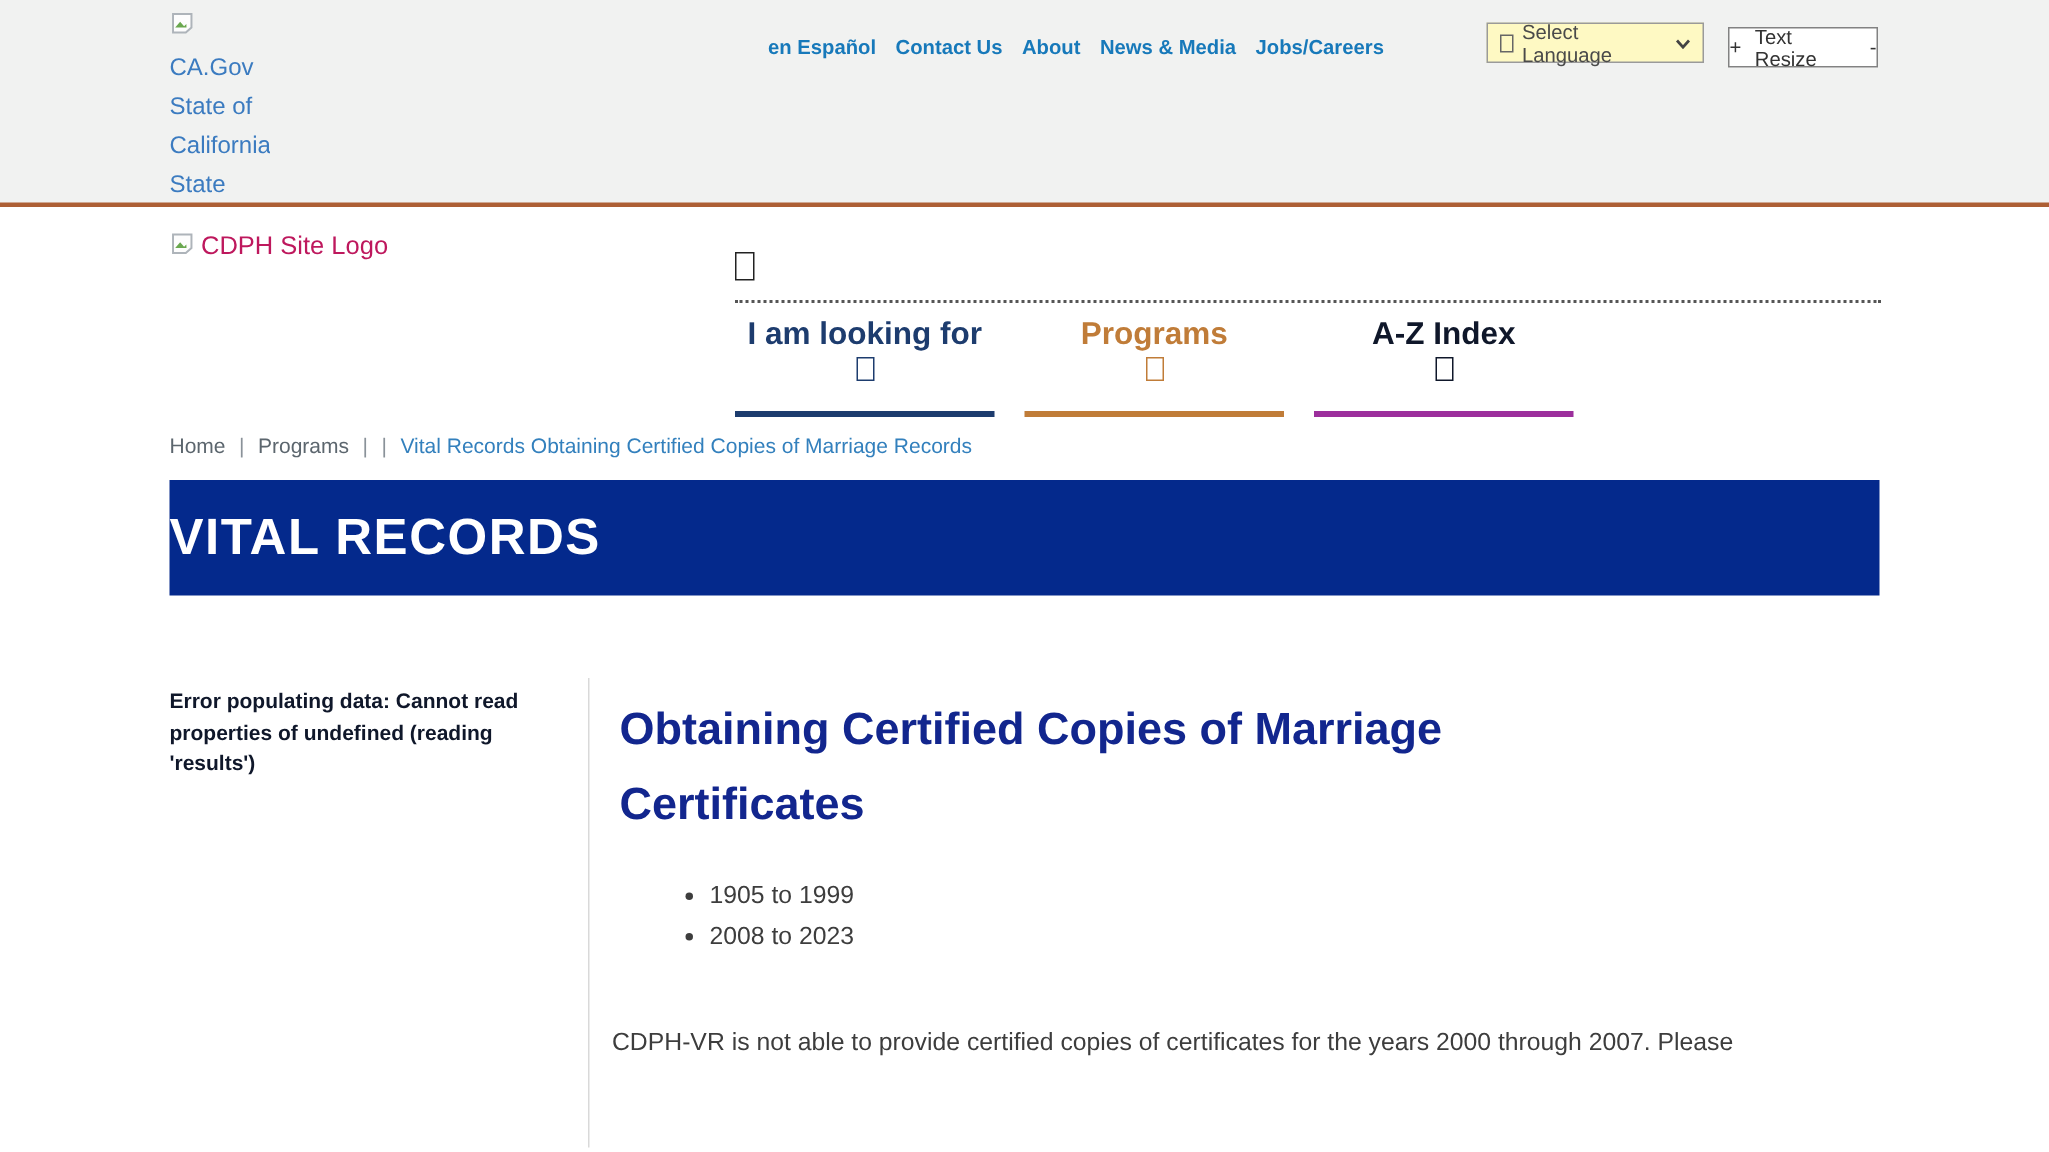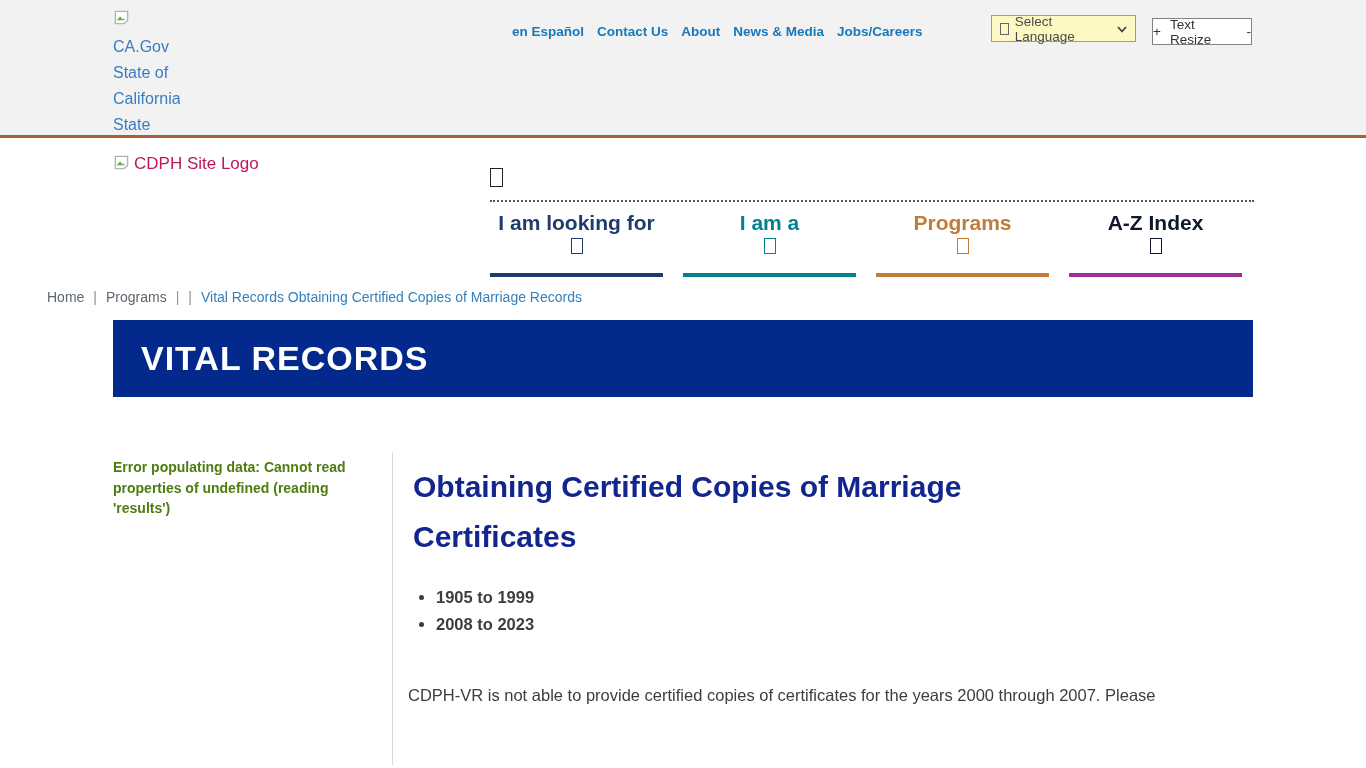--- a/index.html
+++ b/index.html
@@ -40,45 +40,45 @@
     border-bottom:4px solid; cursor:pointer; }
   .tab-label { font-size:21px; font-weight:bold; line-height:24px; }
   .tab-tofu { display:inline-block; width:12px; height:16px;
     border:1.5px solid; margin-top:3px; }
   .tab-navy   { color:#1d3c6e; border-color:#1d3c6e; }
   .tab-teal   { color:#008290; border-color:#008290; }
   .tab-orange { color:#c07c38; border-color:#c07c38; }
   .tab-purple { color:#0f172a; border-color:#9c2f9c; }
 
   
-  .breadcrumb { margin:10px 47px 0; display:flex; gap:9px; align-items:center;
+  .breadcrumb { margin:10px 113px 0; display:flex; gap:9px; align-items:center;
     font-size:14px; color:#5c666e; height:18px; }
   .breadcrumb a.bc-link { color:#5c666e; text-decoration:none; cursor:pointer; }
   .breadcrumb .sep { color:#8a9299; }
   .breadcrumb a.bc-current { color:#3380bd; text-decoration:none; cursor:pointer; }
 
   
   .banner { margin:14px 113px 0; height:77px; background:#04298c; display:flex;
-    align-items:center; padding-left:28px; }
+    align-items:center; }
   .banner h2 { color:#fff; font-size:34px; font-weight:bold; letter-spacing:1px; }
 
   
   .content { display:flex; margin:0 113px; align-items:stretch; min-height:368px; }
   .sidebar { width:279px; flex:none; padding:60px 38px 0 0; }
-  .error-msg { color:#4d7c0f; font-weight:bold; font-size:14px; line-height:20.5px; }
+  .error-msg { color:#0f172a; font-weight:bold; font-size:14px; line-height:20.5px; }
   .main { flex:1; margin-top:55px; border-left:1px solid #d9d9d9;
     padding-left:15px; padding-bottom:40px; }
   .main h1 { color:#12268e; font-size:30px; font-weight:bold; line-height:50px;
     max-width:680px; margin:10px 5px 12px; }
   .main p { color:#3d3d3d; font-size:16.5px; line-height:28px; margin:16px 0;
     max-width:845px; }
   .main .em-bi { font-weight:bold; font-style:italic; }
   .years-list { margin:22px 0 0 28px; color:#3d3d3d; }
-  .years-list li { font-size:16.5px; font-weight:bold; line-height:26px;
-    margin-bottom:1px; }
+  .years-list li { font-size:16.5px; font-weight:normal; line-height:26px;
+    margin-bottom:1px;margin-left:37px; }
   .note { margin-top:44px !important; }
 </style>
 </head>
 <body>
 
 <div class="page">
 
   <header class="top-bar">
     <a class="cagov-logo"><span class="bimg"><svg width="17" height="17" viewBox="0 0 18 18">
             <path d="M2.5 2.5h13v9.5l-4 3.5h-9z" fill="#fdfdfd" stroke="#aeb4ba" stroke-width="1.4"></path>
@@ -118,24 +118,20 @@
       </a>
 
     <span class="search-tofu"></span>
 
     <nav class="main-nav">
       <div class="tabs">
         <div class="tab tab-navy">
           <div class="tab-label">I am looking for</div>
           <span class="tab-tofu"></span>
         </div>
-        <div class="tab tab-teal">
-          <div class="tab-label">I am a</div>
-          <span class="tab-tofu"></span>
-        </div>
         <div class="tab tab-orange">
           <div class="tab-label">Programs</div>
           <span class="tab-tofu"></span>
         </div>
         <div class="tab tab-purple">
           <div class="tab-label">A-Z Index</div>
           <span class="tab-tofu"></span>
         </div>
       </div>
     </nav>

